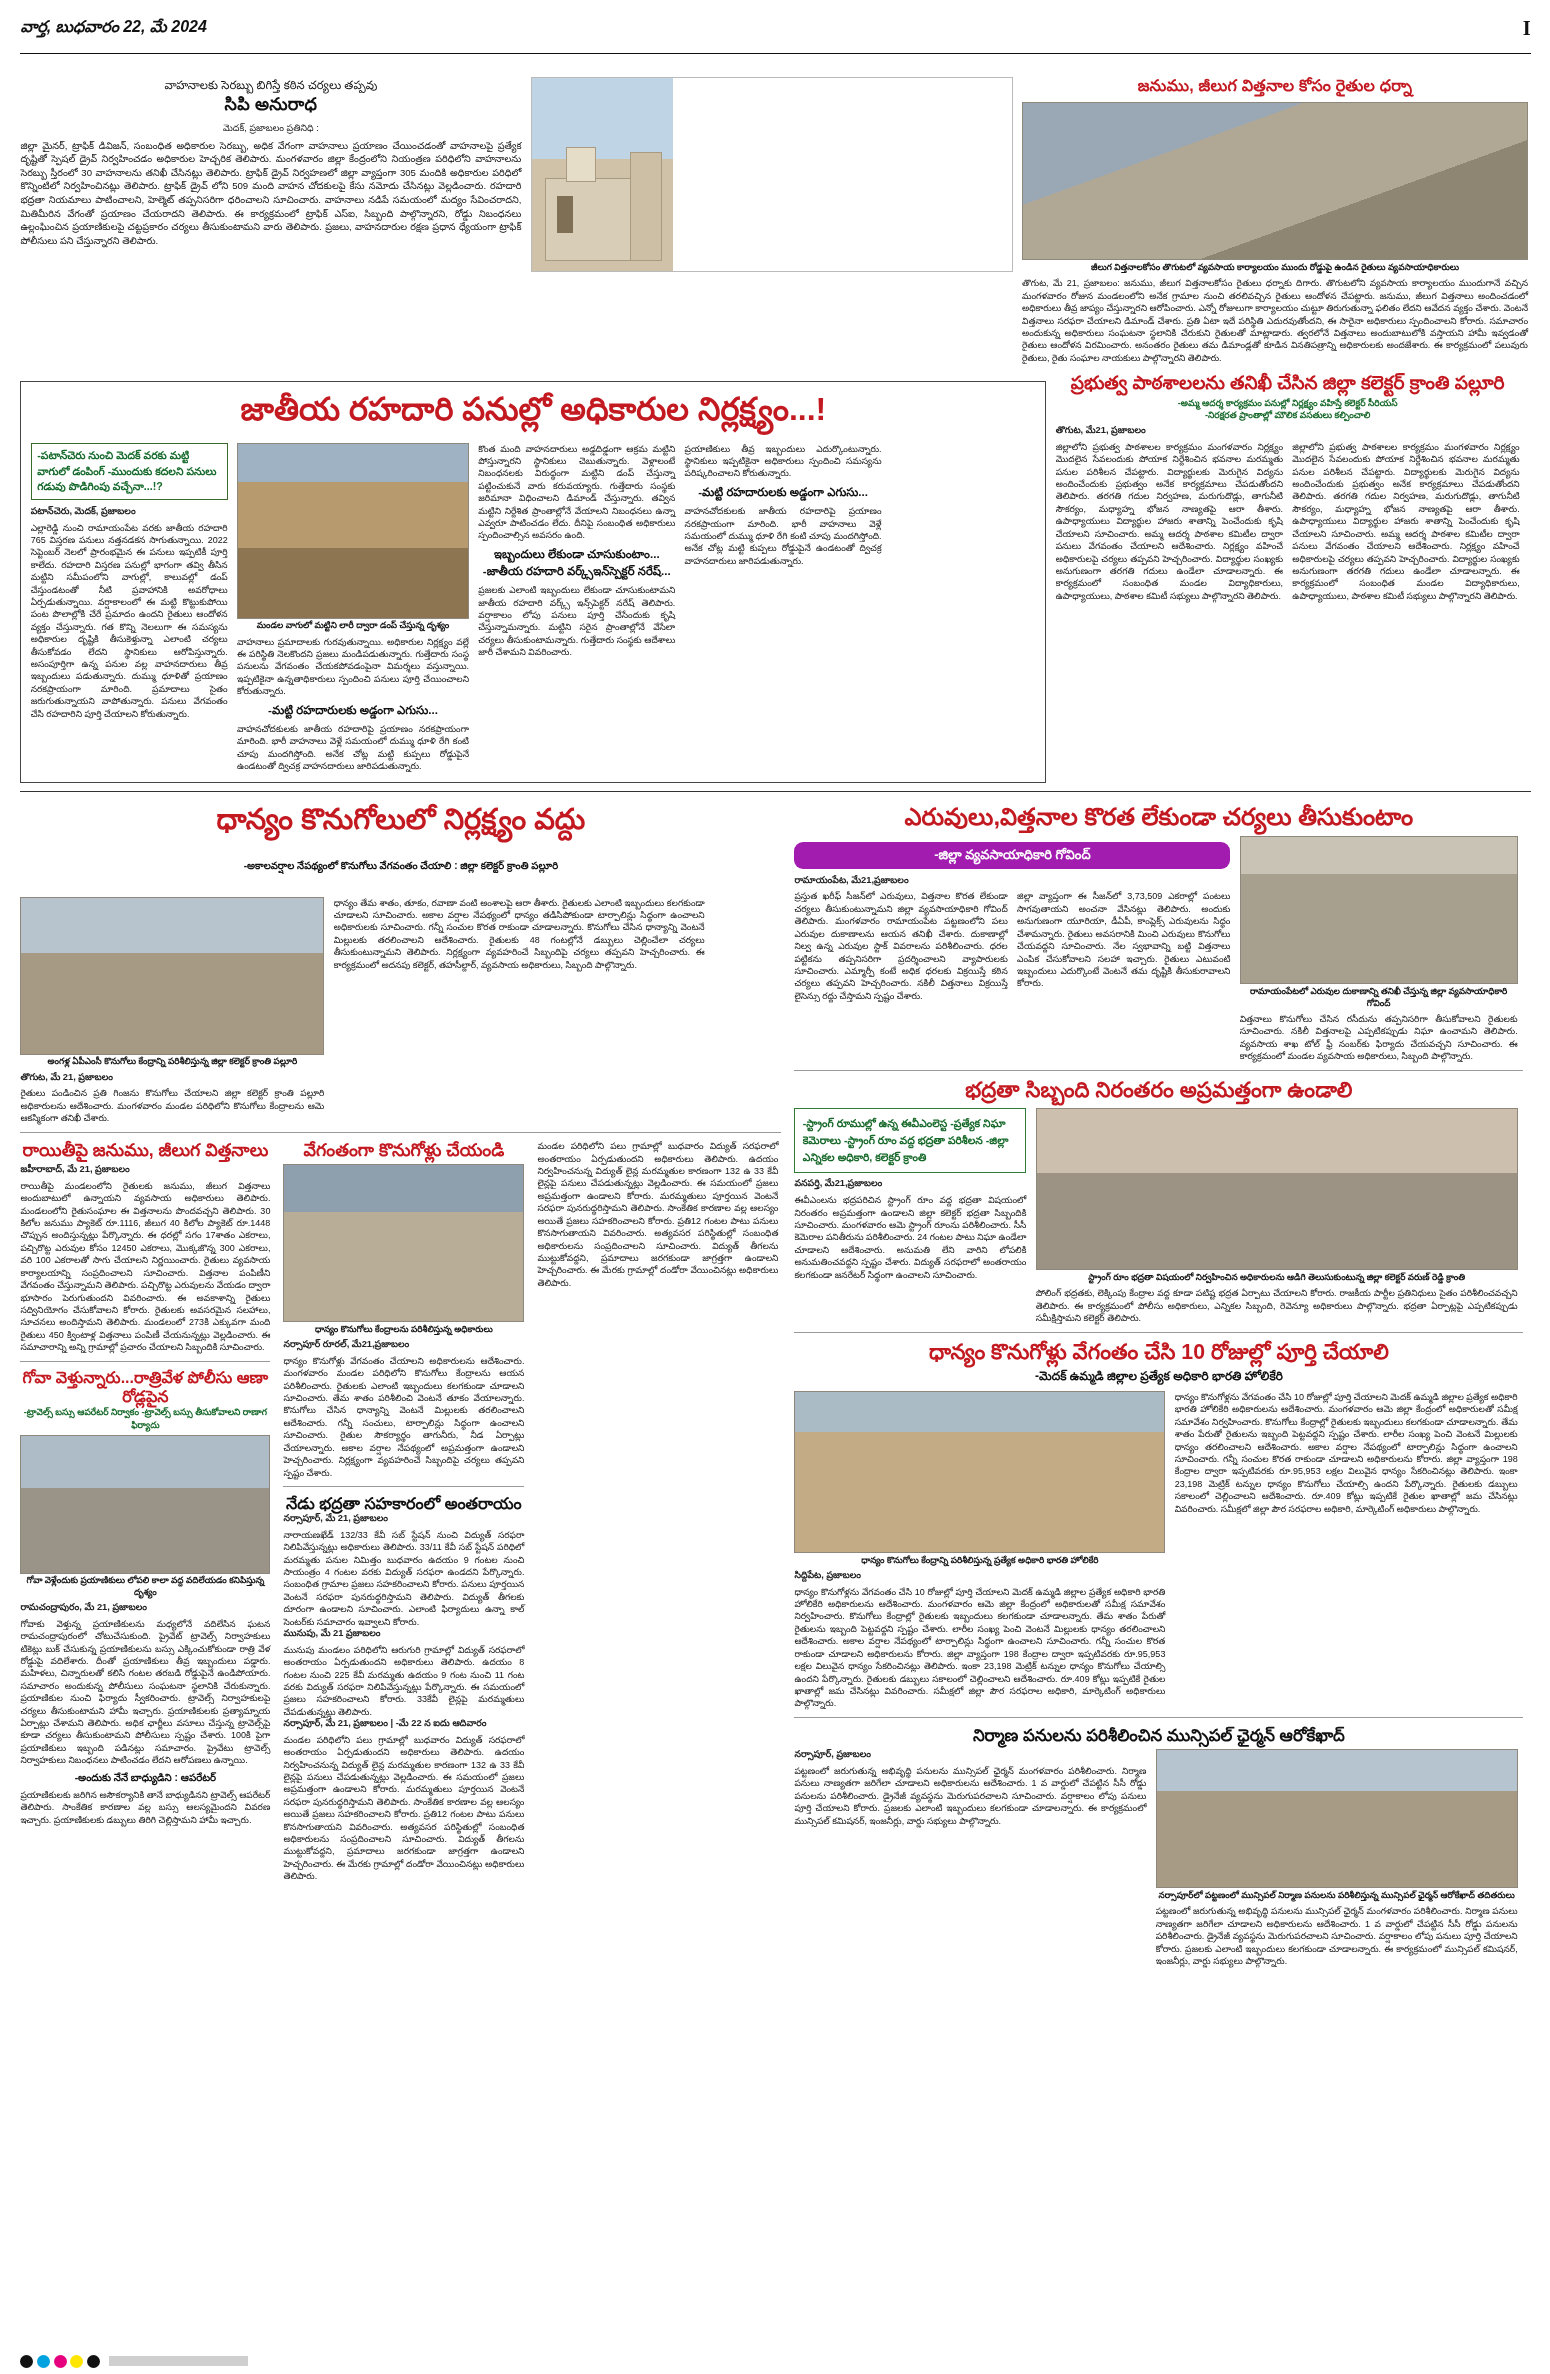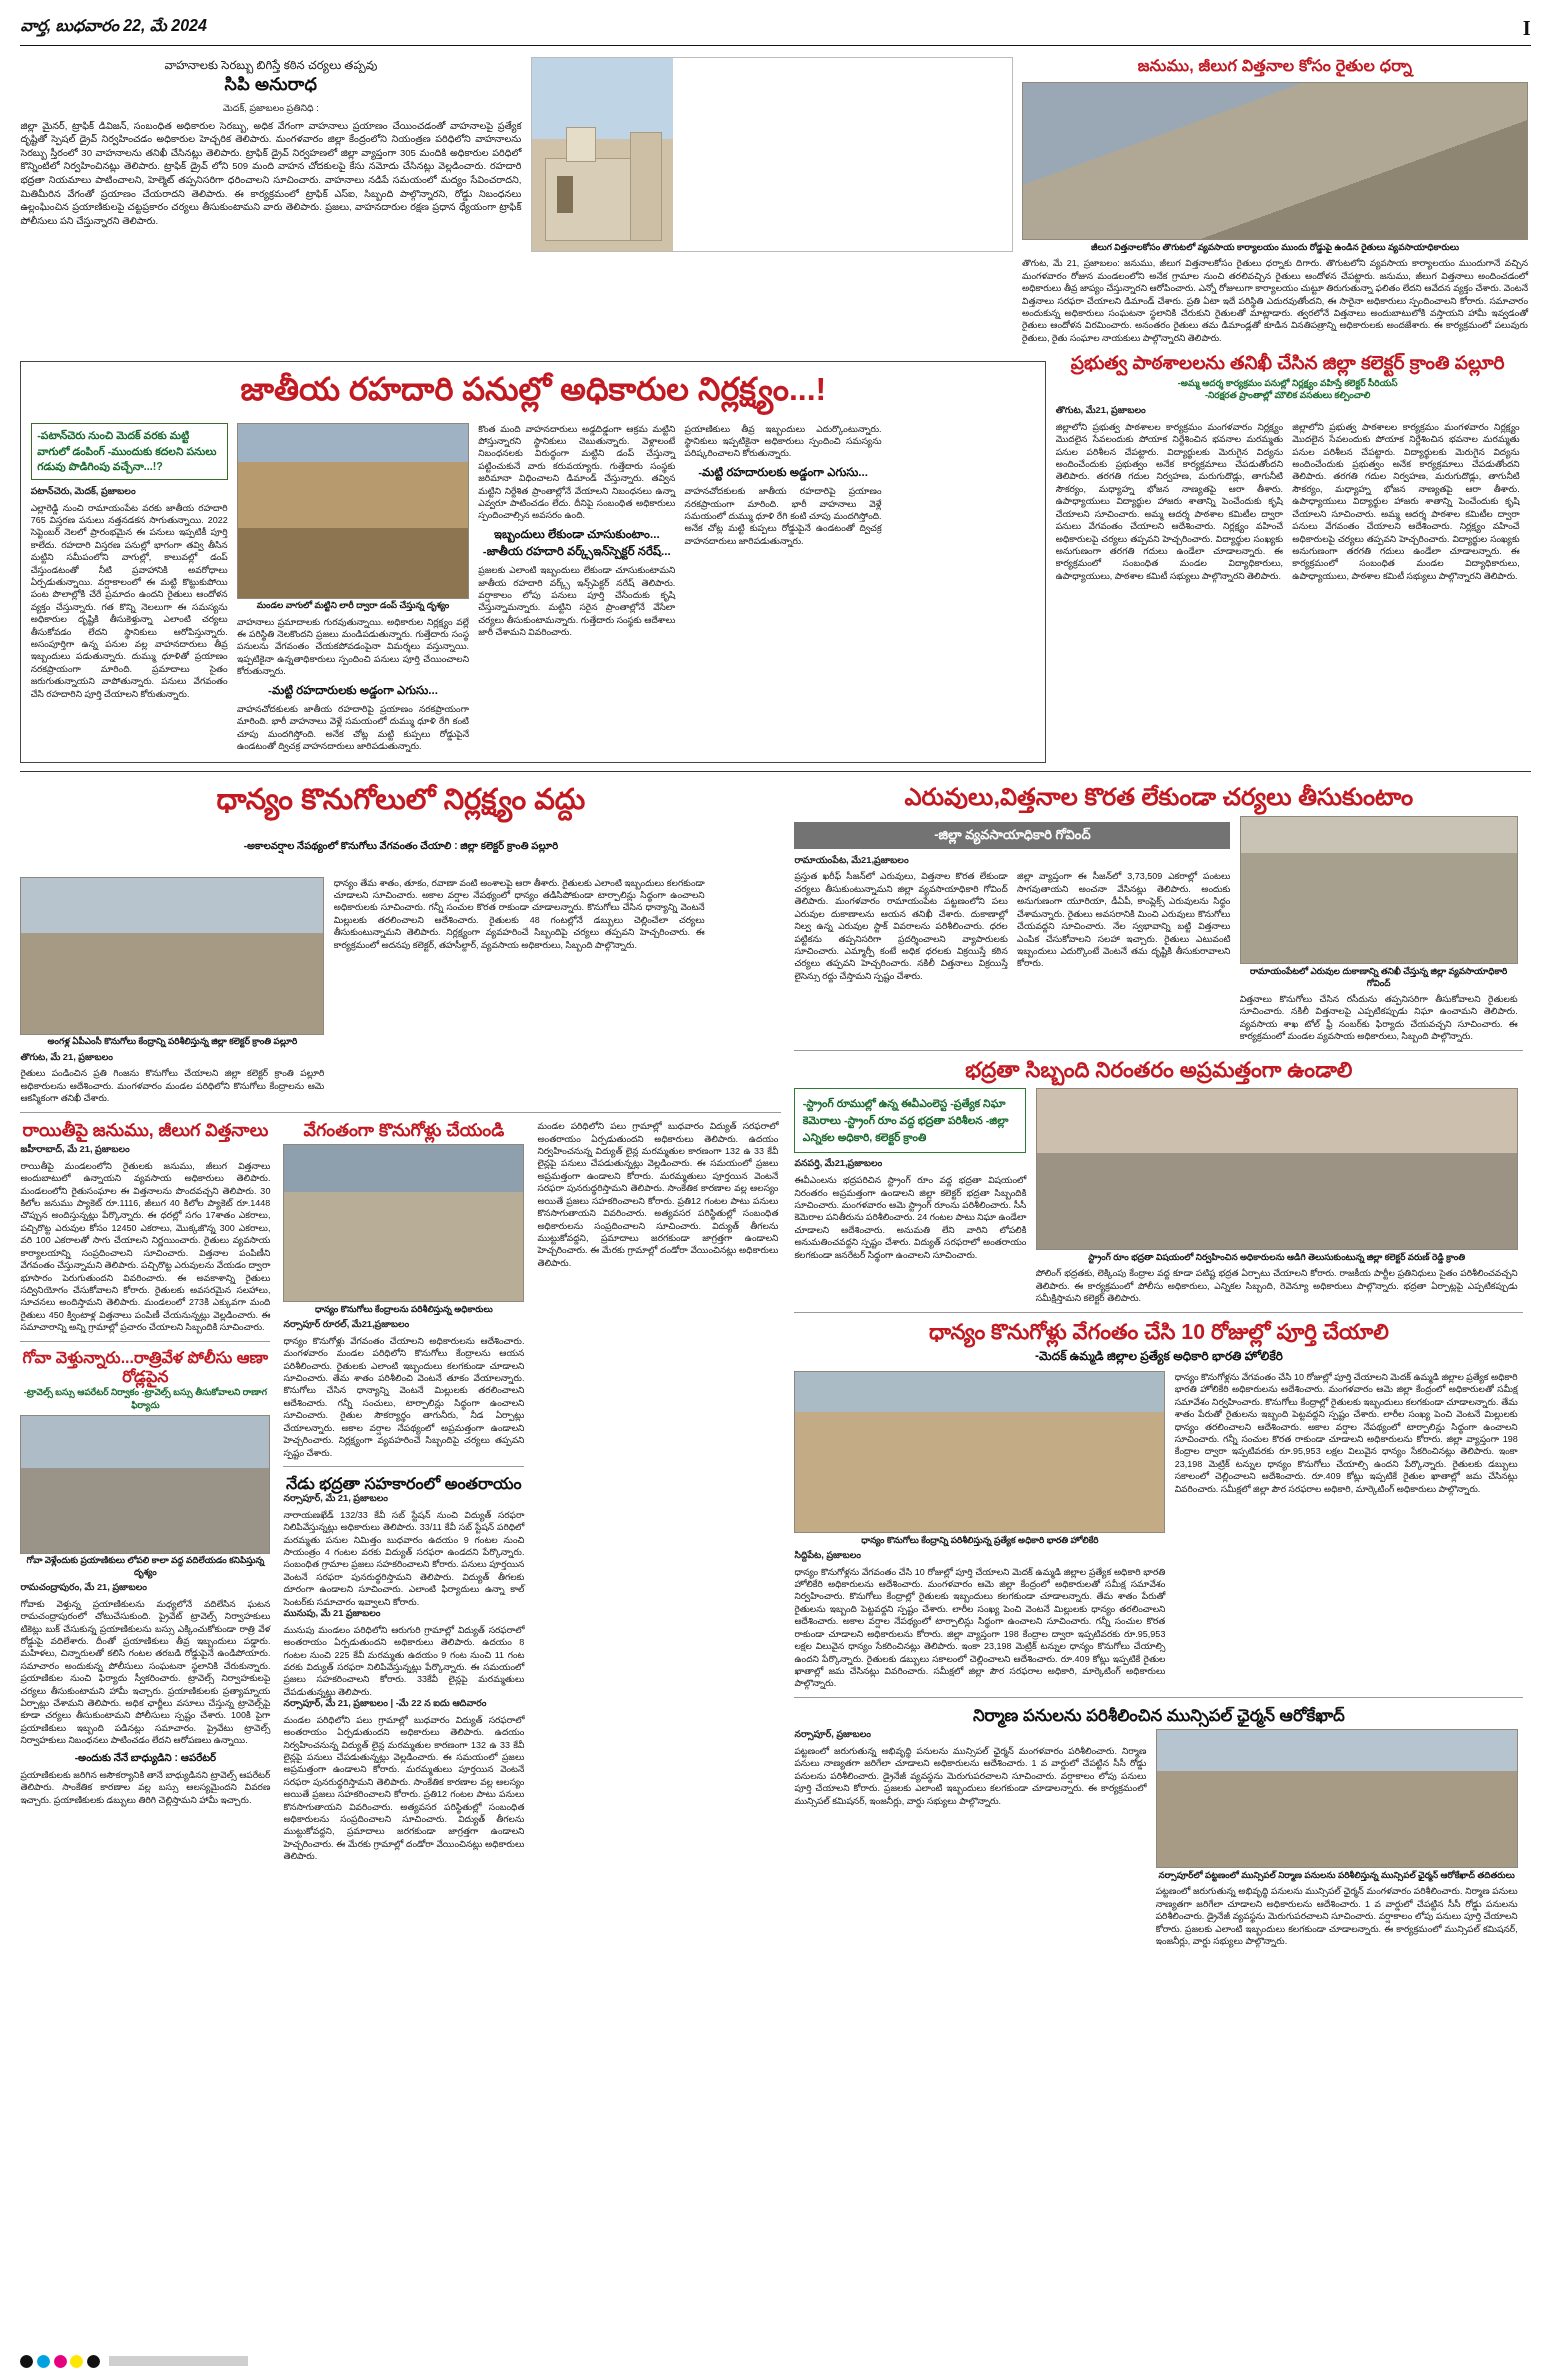--- a/index.html
+++ b/index.html
@@ -6,22 +6,22 @@
   html, body { margin:0; padding:0; background:#fff; }
   body {
     width:1551px; height:2375px;
     font-family:"Liberation Sans", sans-serif;
     color:#111;
     position:relative;
   }
   .page { width:1551px; height:2375px; padding:16.7px 20.4px 9.3px 20.4px; position:relative; }
 
   
-  .topstrip { display:flex; align-items:flex-start; justify-content:space-between;
-              border-bottom:1.9px solid #111; padding-bottom:5px; margin-bottom:11px; }
+  .topstrip { display:flex; align-items:flex-end; justify-content:space-between;
+              border-bottom:1.9px solid #111; padding-bottom:13px; margin-bottom:23px; }
   .topstrip .date { font-size:16px; font-weight:bold; font-style:italic; }
   .topstrip .pageno { font-size:20.4px; font-weight:bold; font-family:"Liberation Serif", serif; }
 
   
   .topband { display:flex; gap:9.3px; align-items:flex-start; }
   .tb-col1 { width:501px; }
   .tb-col2 { width:482px; }
   .tb-col3 { width:506px; }
 
   .hl-small { font-size:11.6px; text-align:center; line-height:1.35; margin:0 0 1.9px; }
@@ -73,22 +73,22 @@
 
   
   .sec2 { display:flex; gap:13px; margin-top:11px; }
   .sec2-left { width:761px; }
   .sec2-right { width:729px; }
   .redhead { color:#c31a22; font-weight:bold; text-align:center; line-height:1.15; }
   .rh-32 { font-size:29px; }
   .rh-27 { font-size:24px; }
   .rh-24 { font-size:21.3px; }
   .rh-20 { font-size:18.6px; }
-  .bluebar { background:#737373; color:#fff; font-size:13px; font-weight:bold; text-align:center;
-             padding:4.6px 5.6px; margin:5.6px 0; }
+  .bluebar { background:#a21caf; color:#fff; font-size:13px; font-weight:bold; text-align:center;
+             padding:4.6px 5.6px; margin:5.6px 0;border-radius:9px; }
   .greenbox { border:0.9px solid #2f7a34; color:#17692a; font-size:10.7px; line-height:1.6;
               padding:5.6px 7.4px; font-weight:bold; }
   .hr { border:0; border-top:0.9px solid #999; margin:7.4px 0; }
   .hr2 { border:0; border-top:1.9px solid #333; margin:8.3px 0; }
   .cols2 { display:flex; gap:9.3px; }
   .c { flex:1; }
 
   
   .dots { position:absolute; left:20.4px; bottom:7.4px; display:flex; gap:3.7px; align-items:center; }
   .dots .d { width:13px; height:13px; border-radius:50%; }

